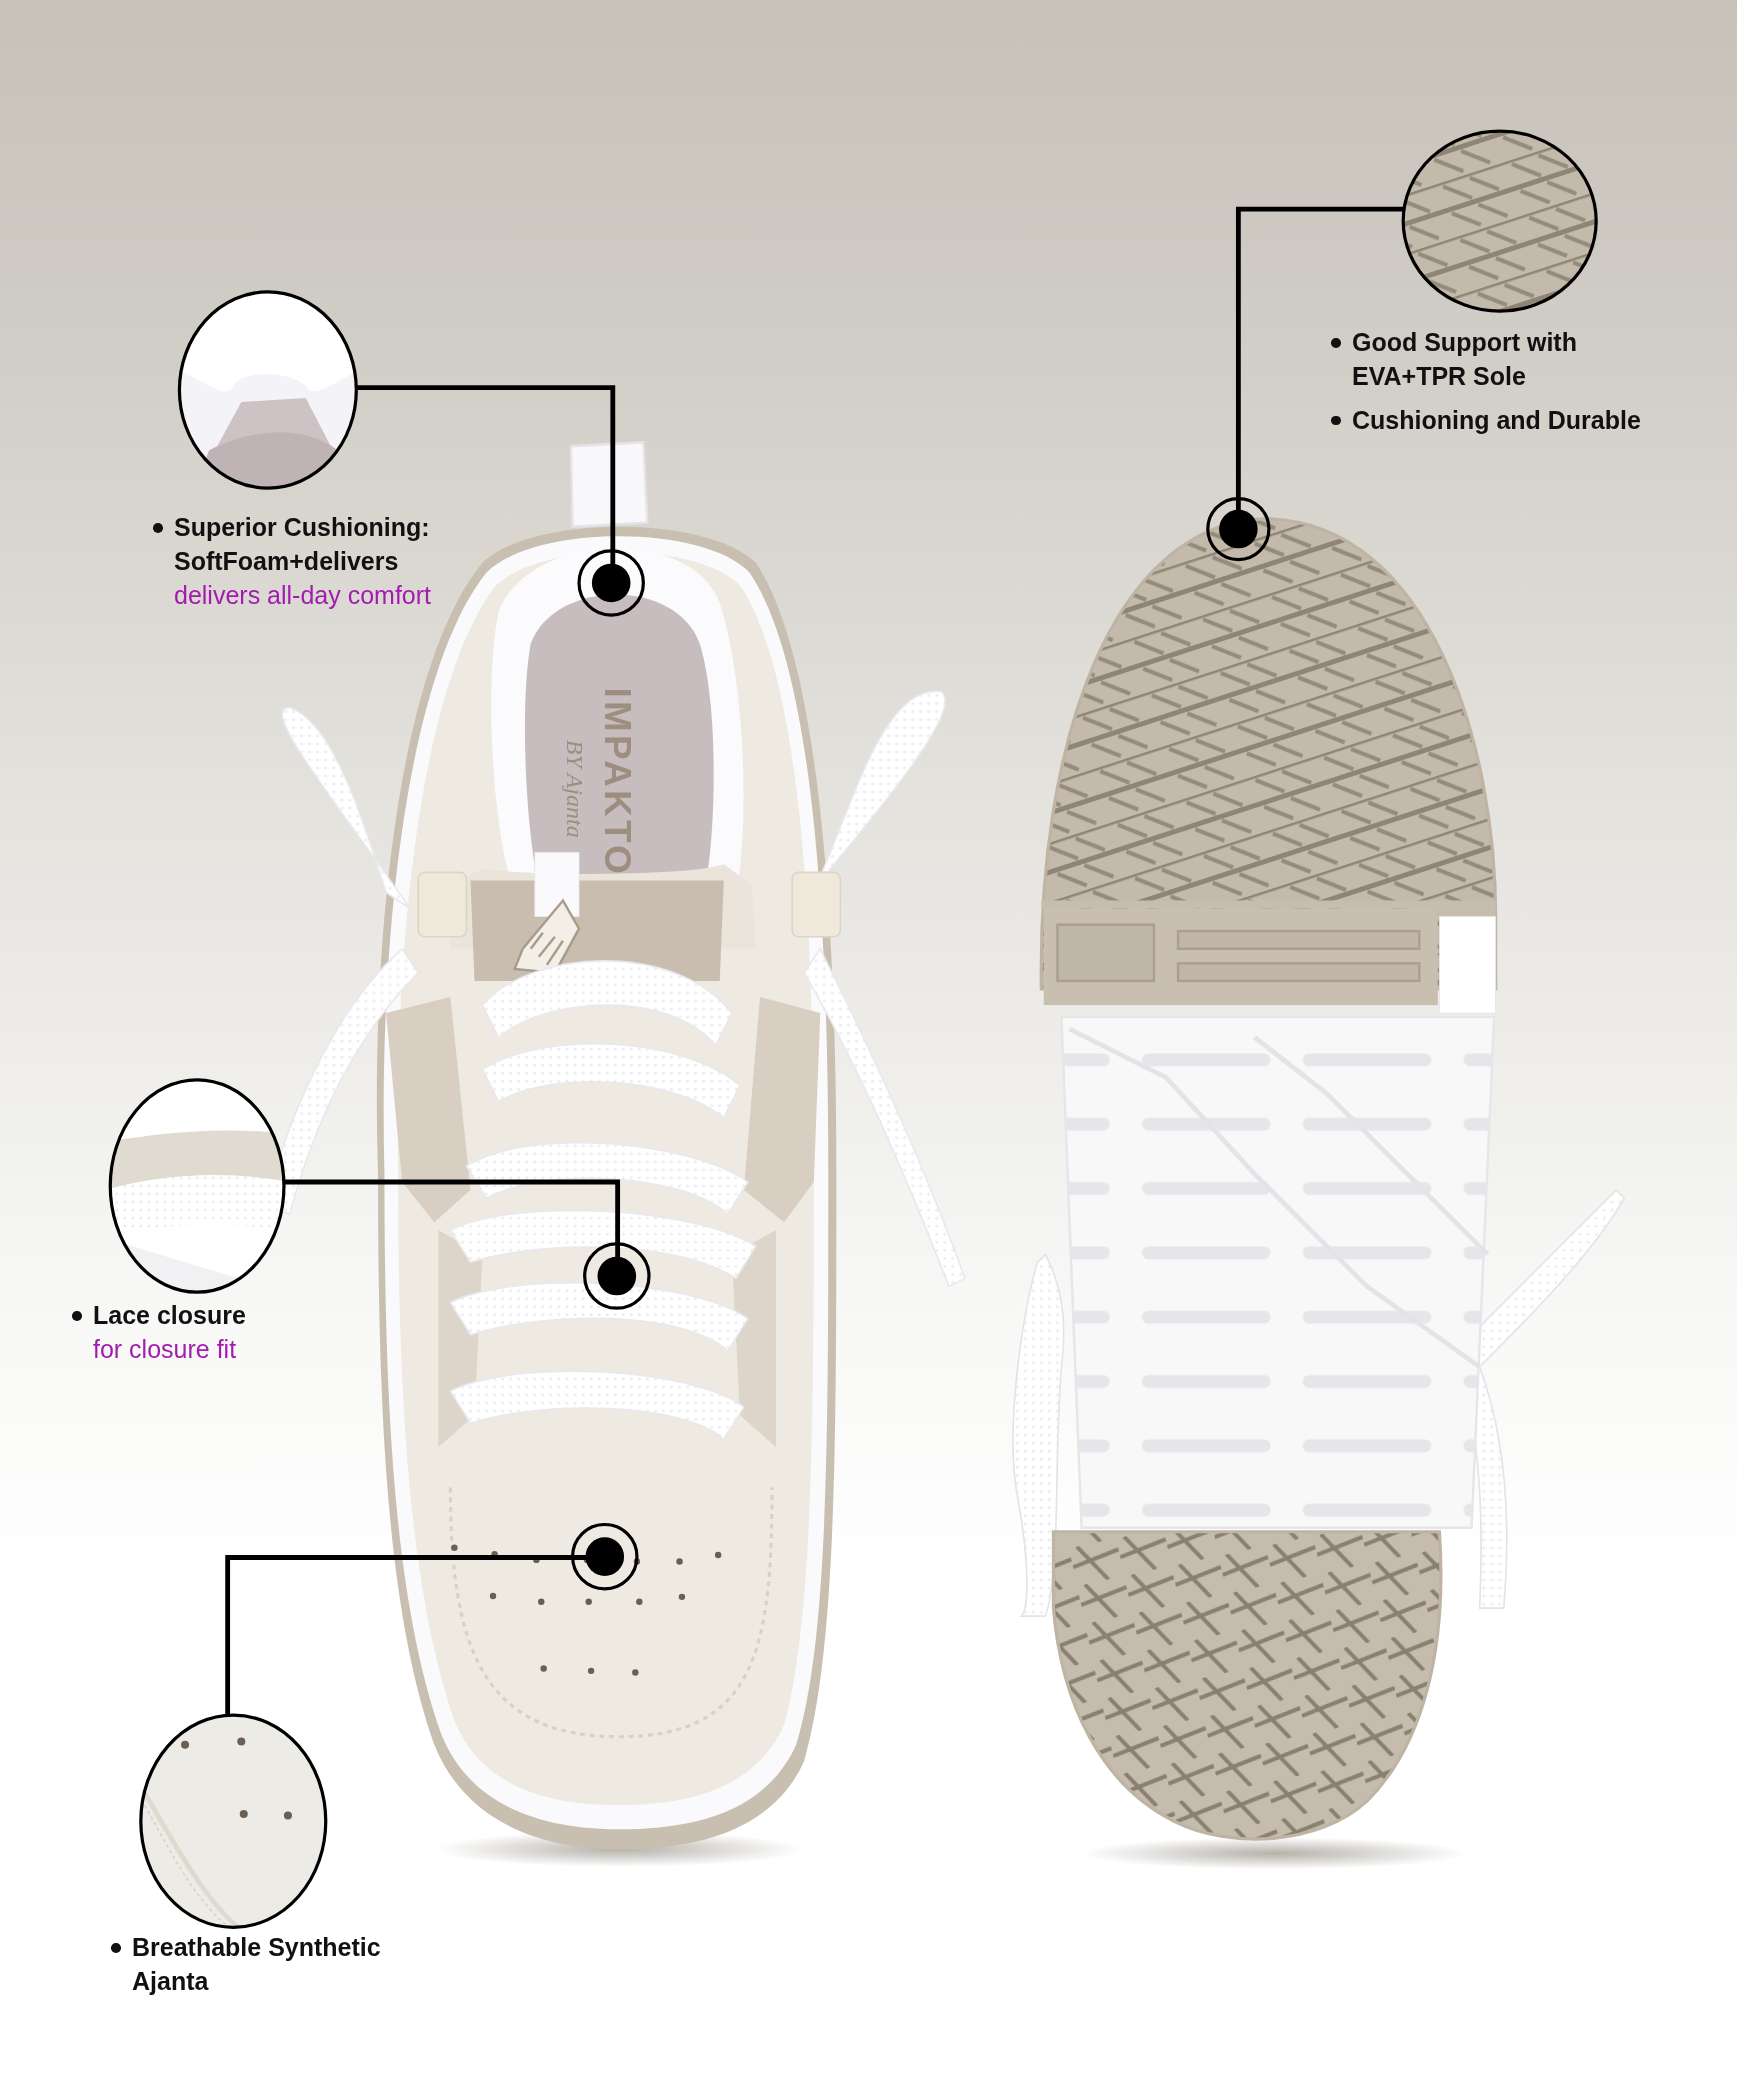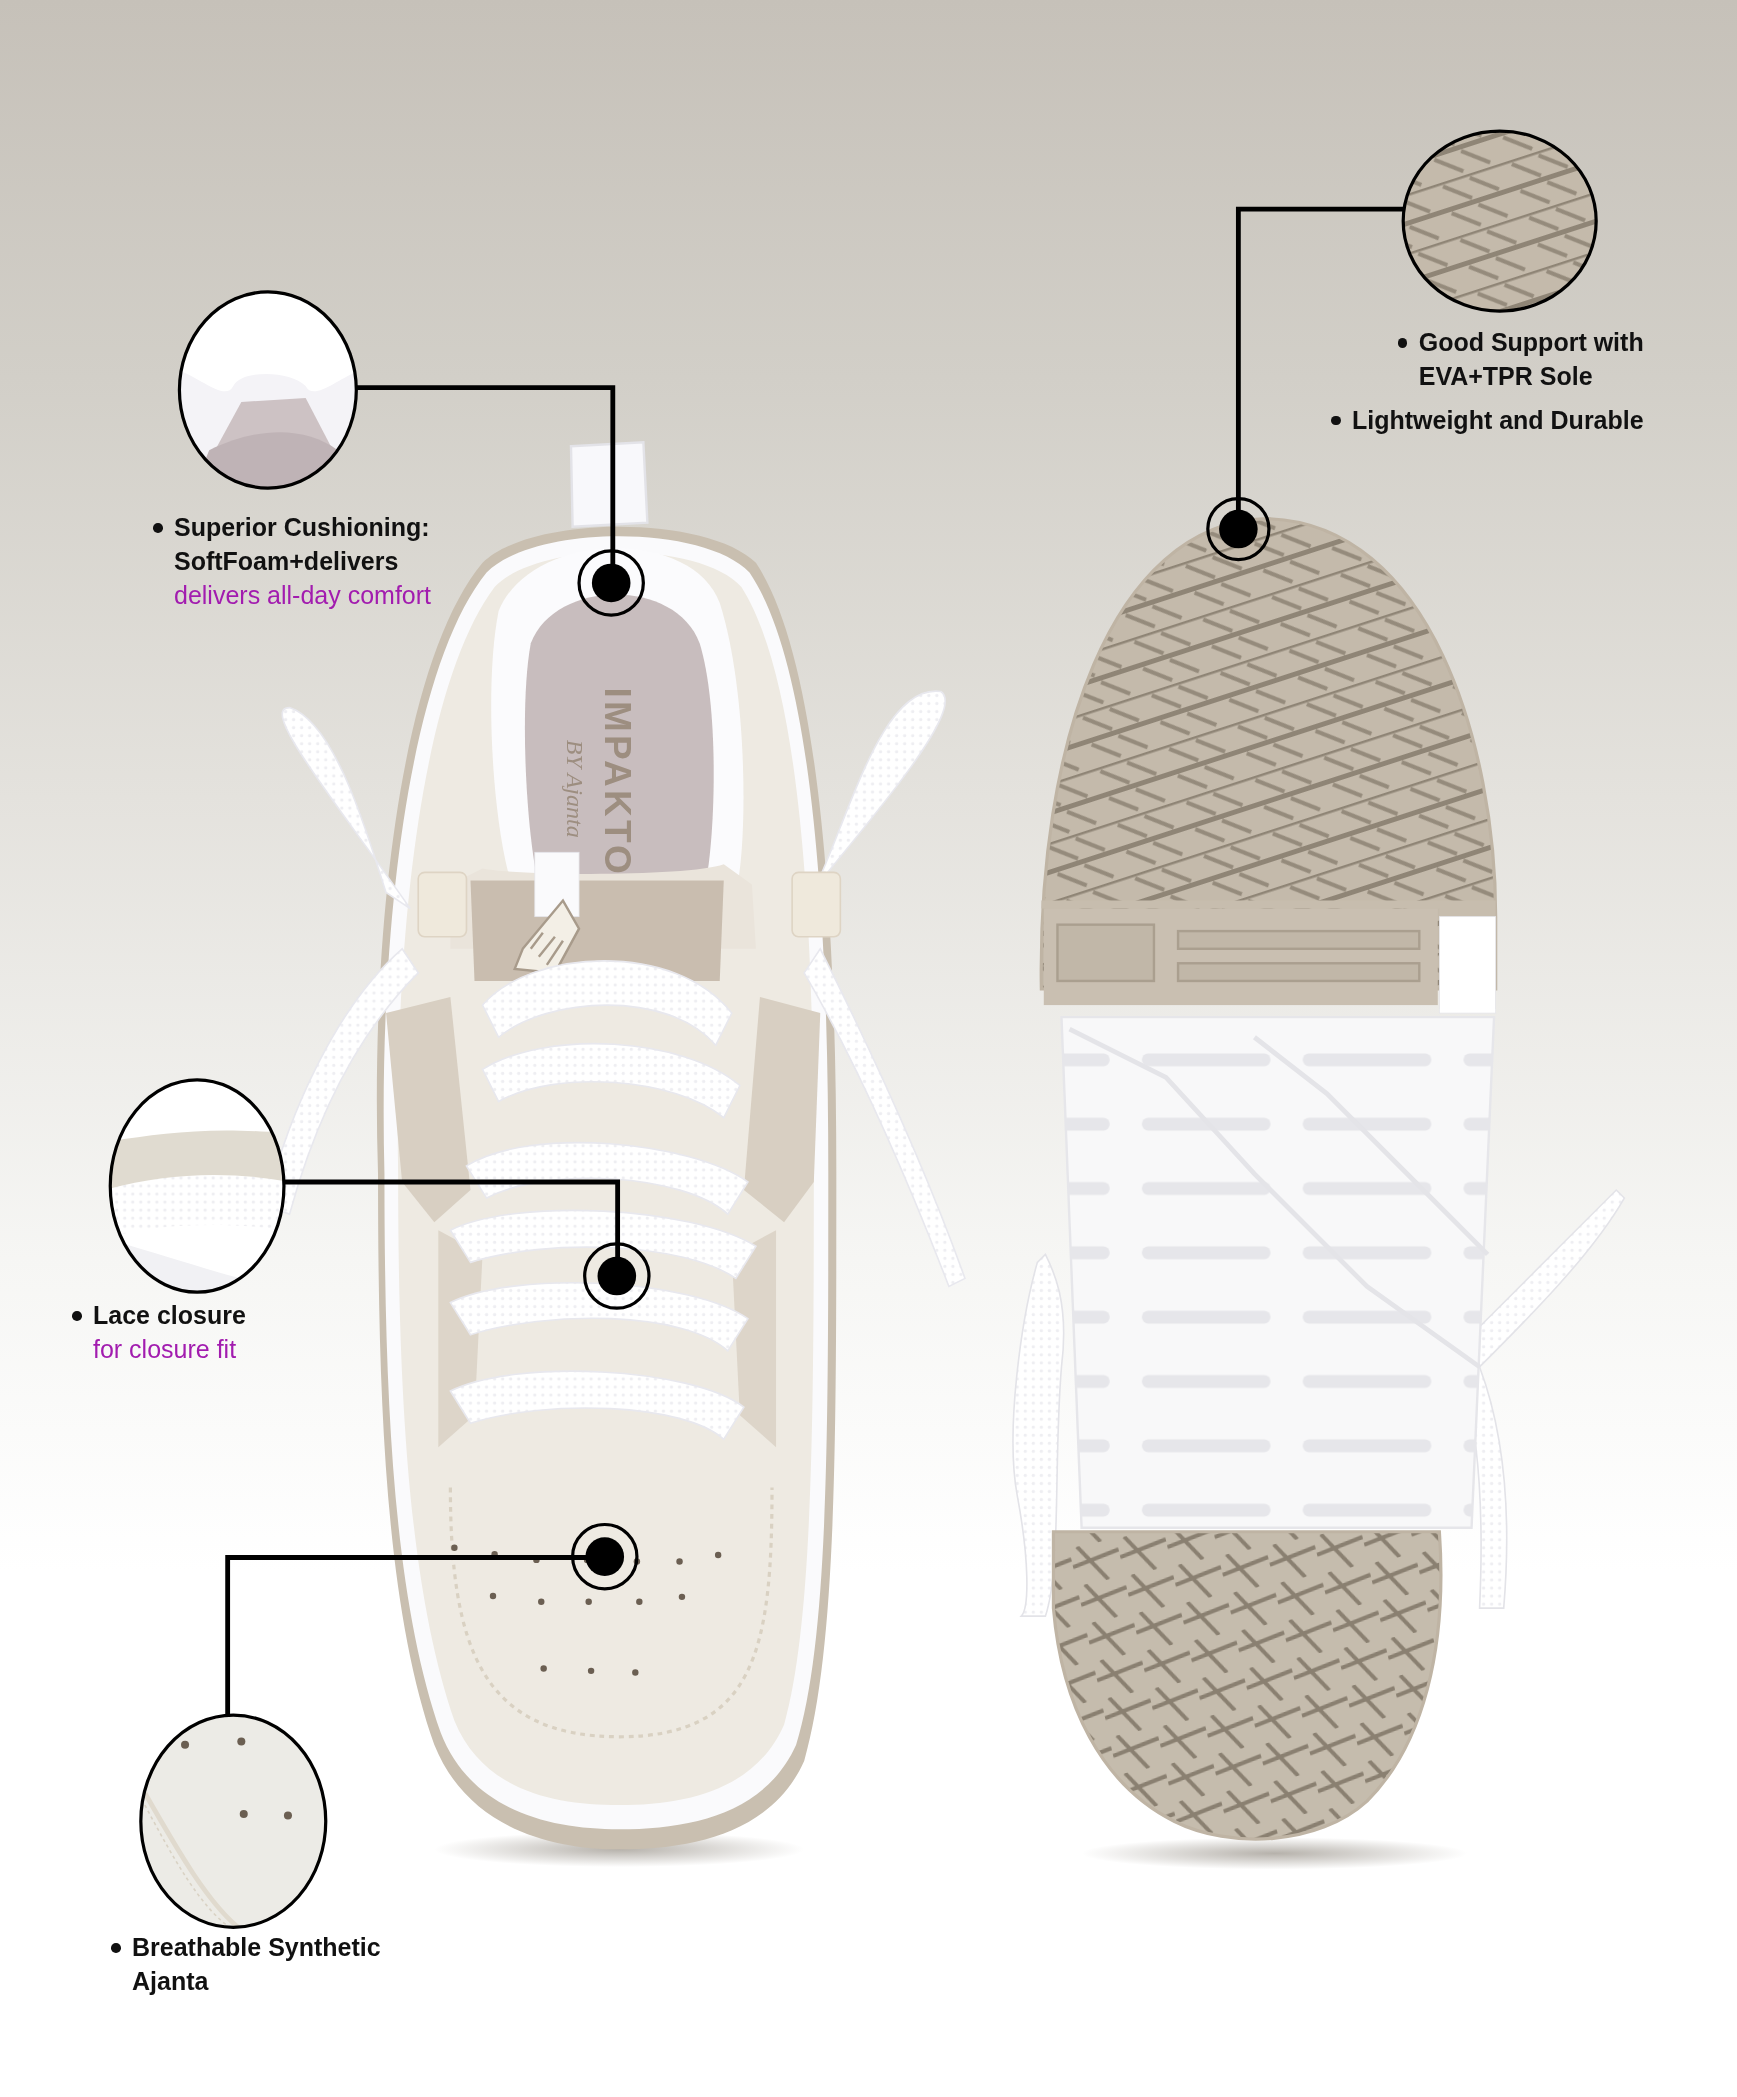--- a/index.html
+++ b/index.html
@@ -3,21 +3,21 @@
 <meta charset="utf-8">
 <style>
   html, body { margin:0; padding:0; }
   body {
     width:1737px; height:2097px; position:relative; overflow:hidden;
     background: linear-gradient(180deg, #c6c1b9 0%, #d2cfc8 18%, #e4e2dd 38%, #f6f6f4 60%, #ffffff 75%, #ffffff 100%);
     font-family: "Liberation Sans", "DejaVu Sans", sans-serif;
   }
   svg.full { position:absolute; left:0; top:0; }
   .callout-text { position:absolute; color:#111; font-size:25px; line-height:34px; }
-  .callout-text .row { display:flex; align-items:flex-start;justify-content:flex-end; }
+  .callout-text .row { display:flex; align-items:flex-start; }
   .bullet { width:9.7px; height:9.7px; border-radius:50%; background:#111; margin-top:13px; margin-right:11.3px; flex:0 0 auto; }
   .bold { font-weight:700; }
   .light { font-weight:400; color:#a21caf; }
   .lines { display:flex; flex-direction:column; }
   .gap { height:9.7px; }
 </style>
 </head>
 <body>
 
 <svg class="full" width="1737" height="2097" viewBox="0 0 2160 2608">
@@ -235,21 +235,21 @@
     <span class="bullet"></span>
     <div class="lines">
       <span class="bold">Good Support with</span>
       <span class="bold">EVA+TPR Sole</span>
     </div>
   </div>
   <div class="gap"></div>
   <div class="row">
     <span class="bullet"></span>
     <div class="lines">
-      <span class="bold">Lightweight and Durable</span>
+      <span class="bold">Cushioning and Durable</span>
     </div>
   </div>
 </div>
 
 <div class="callout-text" style="left:72px; top:1298px;">
   <div class="row">
     <span class="bullet"></span>
     <div class="lines">
       <span class="bold">Lace closure</span>
       <span class="light">for closure fit</span>

